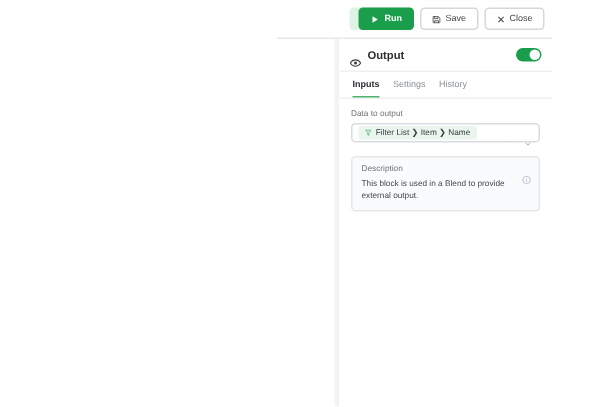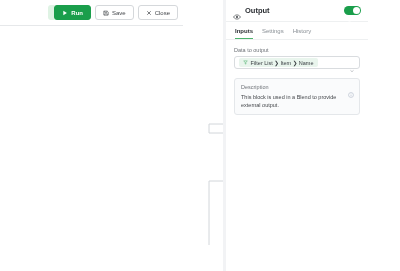--- a/index.html
+++ b/index.html
@@ -2,21 +2,21 @@
 <html><head>
 <meta charset="utf-8">
 <style>
   * { box-sizing: border-box; margin: 0; padding: 0; }
   html, body {
     width: 400px; height: 271px;
     font-family: "Liberation Sans", sans-serif;
     background: #ffffff;
     overflow: hidden;
   }
-  .app { position: relative; width: 368px; height: 271px; display: flex; flex-direction: row; }
+  .app { position: relative; width: 368px; height: 271px; display: flex; flex-direction: column; align-items: flex-end; }
 
   
   .topbar {
     height: 26px; flex: 0 0 26px;
     display: flex; align-items: center;
     border-bottom: 1px solid #e6e8ea;
     background: #ffffff;
     position: relative;
   }
   .tabstrip { display: flex; align-items: center; gap: 2px; margin-left: 48px; }

